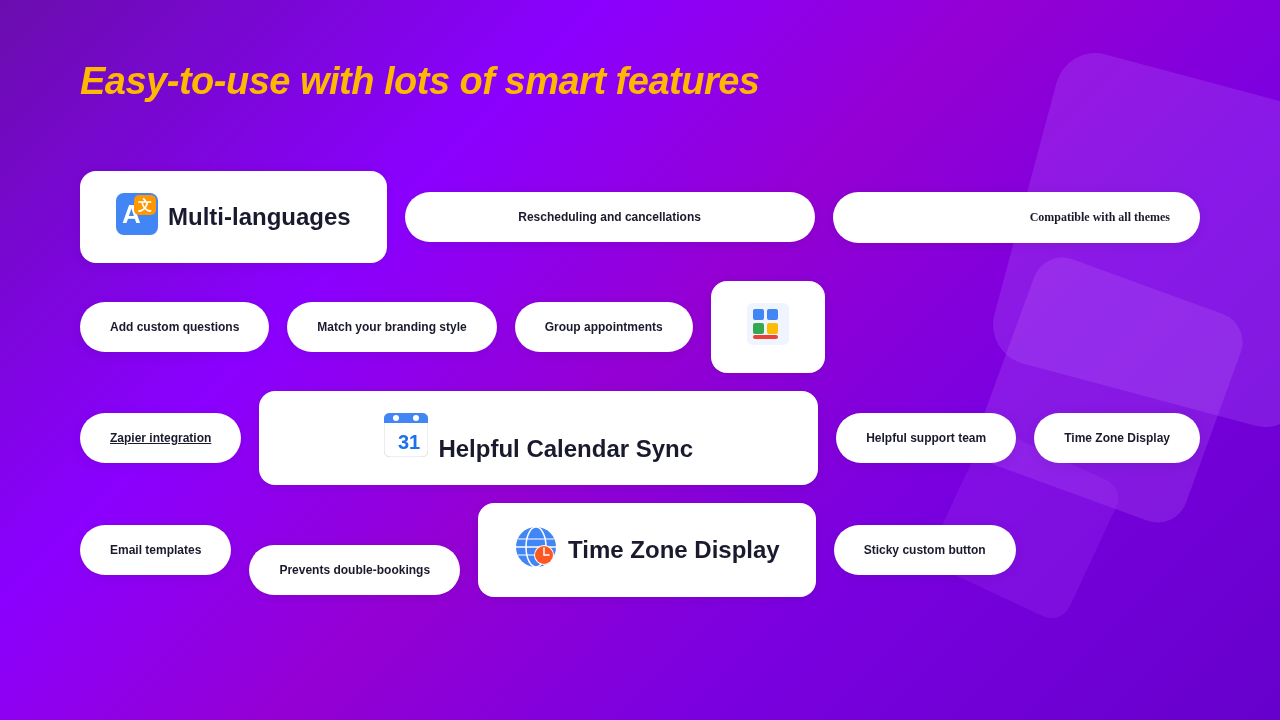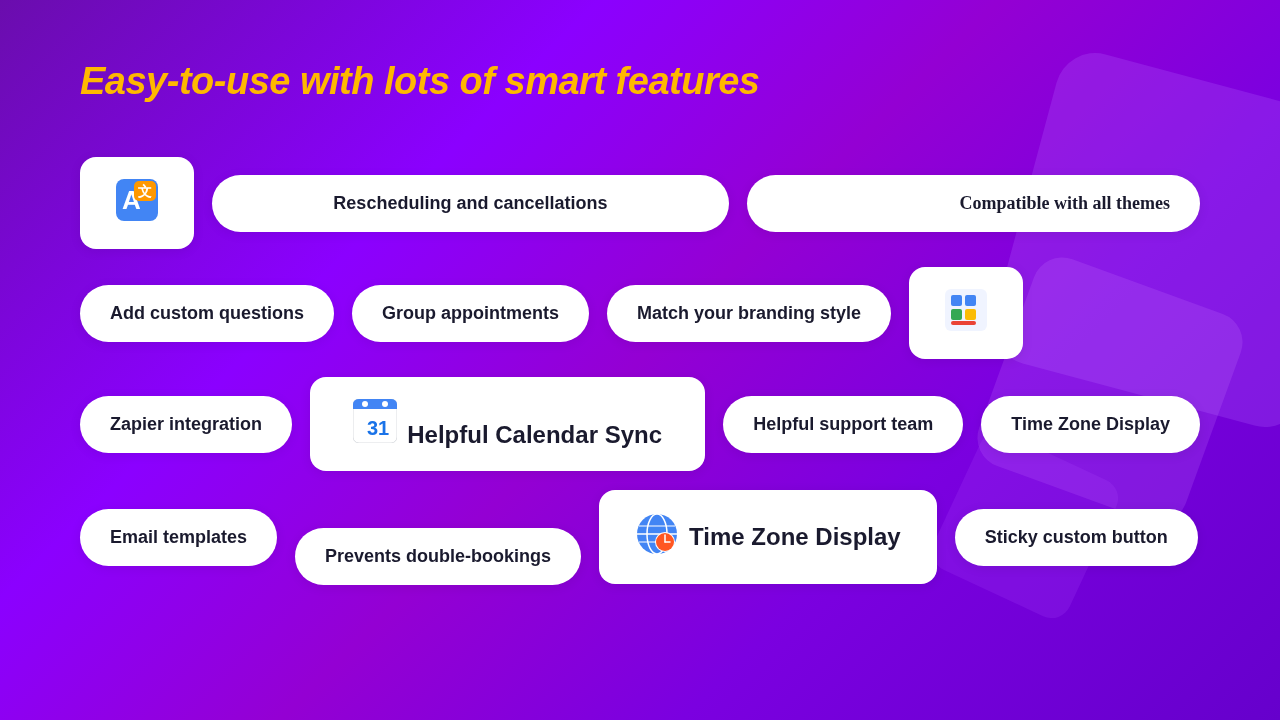--- a/index.html
+++ b/index.html
@@ -64,42 +64,42 @@
       position: relative;
       z-index: 1;
       padding: 60px 80px 40px 80px;
     }
 
     .page-title {
       font-size: 38px;
       font-weight: 800;
       font-style: italic;
       color: #FFB800;
-      margin-bottom: 54px;
+      margin-bottom: 68px;
       letter-spacing: -0.5px;
     }
 
     .features-grid {
       display: flex;
       flex-direction: column;
       gap: 18px;
     }
 
     .feature-row {
       display: flex;
       flex-direction: row;
       gap: 18px;
       align-items: center;
     }
 
     .feature-chip {
       background: white;
       border-radius: 50px;
       padding: 18px 30px;
-      font-size: 18px;
+      font-size: 12px;
       font-weight: 600;
       color: #1a1a2e;
       white-space: nowrap;
       cursor: pointer;
       display: flex;
       align-items: center;
       gap: 10px;
       box-shadow: 0 2px 12px rgba(0,0,0,0.08);
       transition: transform 0.15s;
     }
@@ -135,21 +135,21 @@
     .chip-reschedule { flex: 1 1 auto; justify-content: center; }
     .chip-compat { flex: 1 1 auto; justify-content: flex-end; font-family: Liberation Serif, serif; }
 
     
     .chip-custom { flex: 0 0 auto; }
     .chip-brand { flex: 0 0 auto; }
     .chip-group { flex: 0 0 auto; }
     .chip-pos { flex: 0 0 auto; }
 
     
-    .chip-zapier { flex: 0 0 auto; }
+    .chip-zapier { flex: 0 0 auto; text-decoration: underline; }
     .chip-gcal { flex: 1 1 auto; justify-content: center; align-items: flex-end; }
     .chip-support { flex: 0 0 auto; }
     .chip-tz { flex: 0 0 auto; }
 
     
     .chip-email { flex: 0 0 auto; }
     .chip-double { flex: 0 0 auto; margin-top: 39px; }
     .chip-tzlarge { flex: 0 0 auto; }
     .chip-sticky { flex: 0 0 auto; }
   </style>
@@ -172,44 +172,45 @@
           <svg width="42" height="42" viewBox="0 0 42 42" xmlns="http://www.w3.org/2000/svg">
 
             <rect width="42" height="42" rx="8" fill="#4285f4"></rect>
 
             <text x="6" y="30" font-size="26" font-weight="900" fill="white" font-family="Arial">A</text>
 
             <rect x="18" y="2" width="22" height="20" rx="5" fill="#FF9800"></rect>
             <text x="22" y="17" font-size="14" font-weight="900" fill="white" font-family="Arial">文</text>
           </svg>
         </span>
+        <span>Multi-languages</span>
       </div>
 
       <div class="feature-chip chip-reschedule">
         <span>Rescheduling and cancellations</span>
       </div>
 
       <div class="feature-chip chip-compat">
         <span>Compatible with all themes</span>
       </div>
 
     </div>
 
     <div class="feature-row">
 
       <div class="feature-chip chip-custom">
         <span>Add custom questions</span>
       </div>
 
+      <div class="feature-chip chip-brand">
+        <span>Match your branding style</span>
+      </div>
+
       <div class="feature-chip chip-group">
         <span>Group appointments</span>
-      </div>
-
-      <div class="feature-chip chip-brand">
-        <span>Match your branding style</span>
       </div>
 
       <div class="feature-chip large chip-pos">
         <span class="chip-icon large pos-icon">
           <svg width="42" height="42" viewBox="0 0 42 42" xmlns="http://www.w3.org/2000/svg">
             <rect width="42" height="42" rx="6" fill="#f0f4ff"></rect>
 
             <rect x="6" y="6" width="11" height="11" rx="2" fill="#4285f4"></rect>
             <rect x="20" y="6" width="11" height="11" rx="2" fill="#4285f4"></rect>
             <rect x="6" y="20" width="11" height="11" rx="2" fill="#34a853"></rect>

